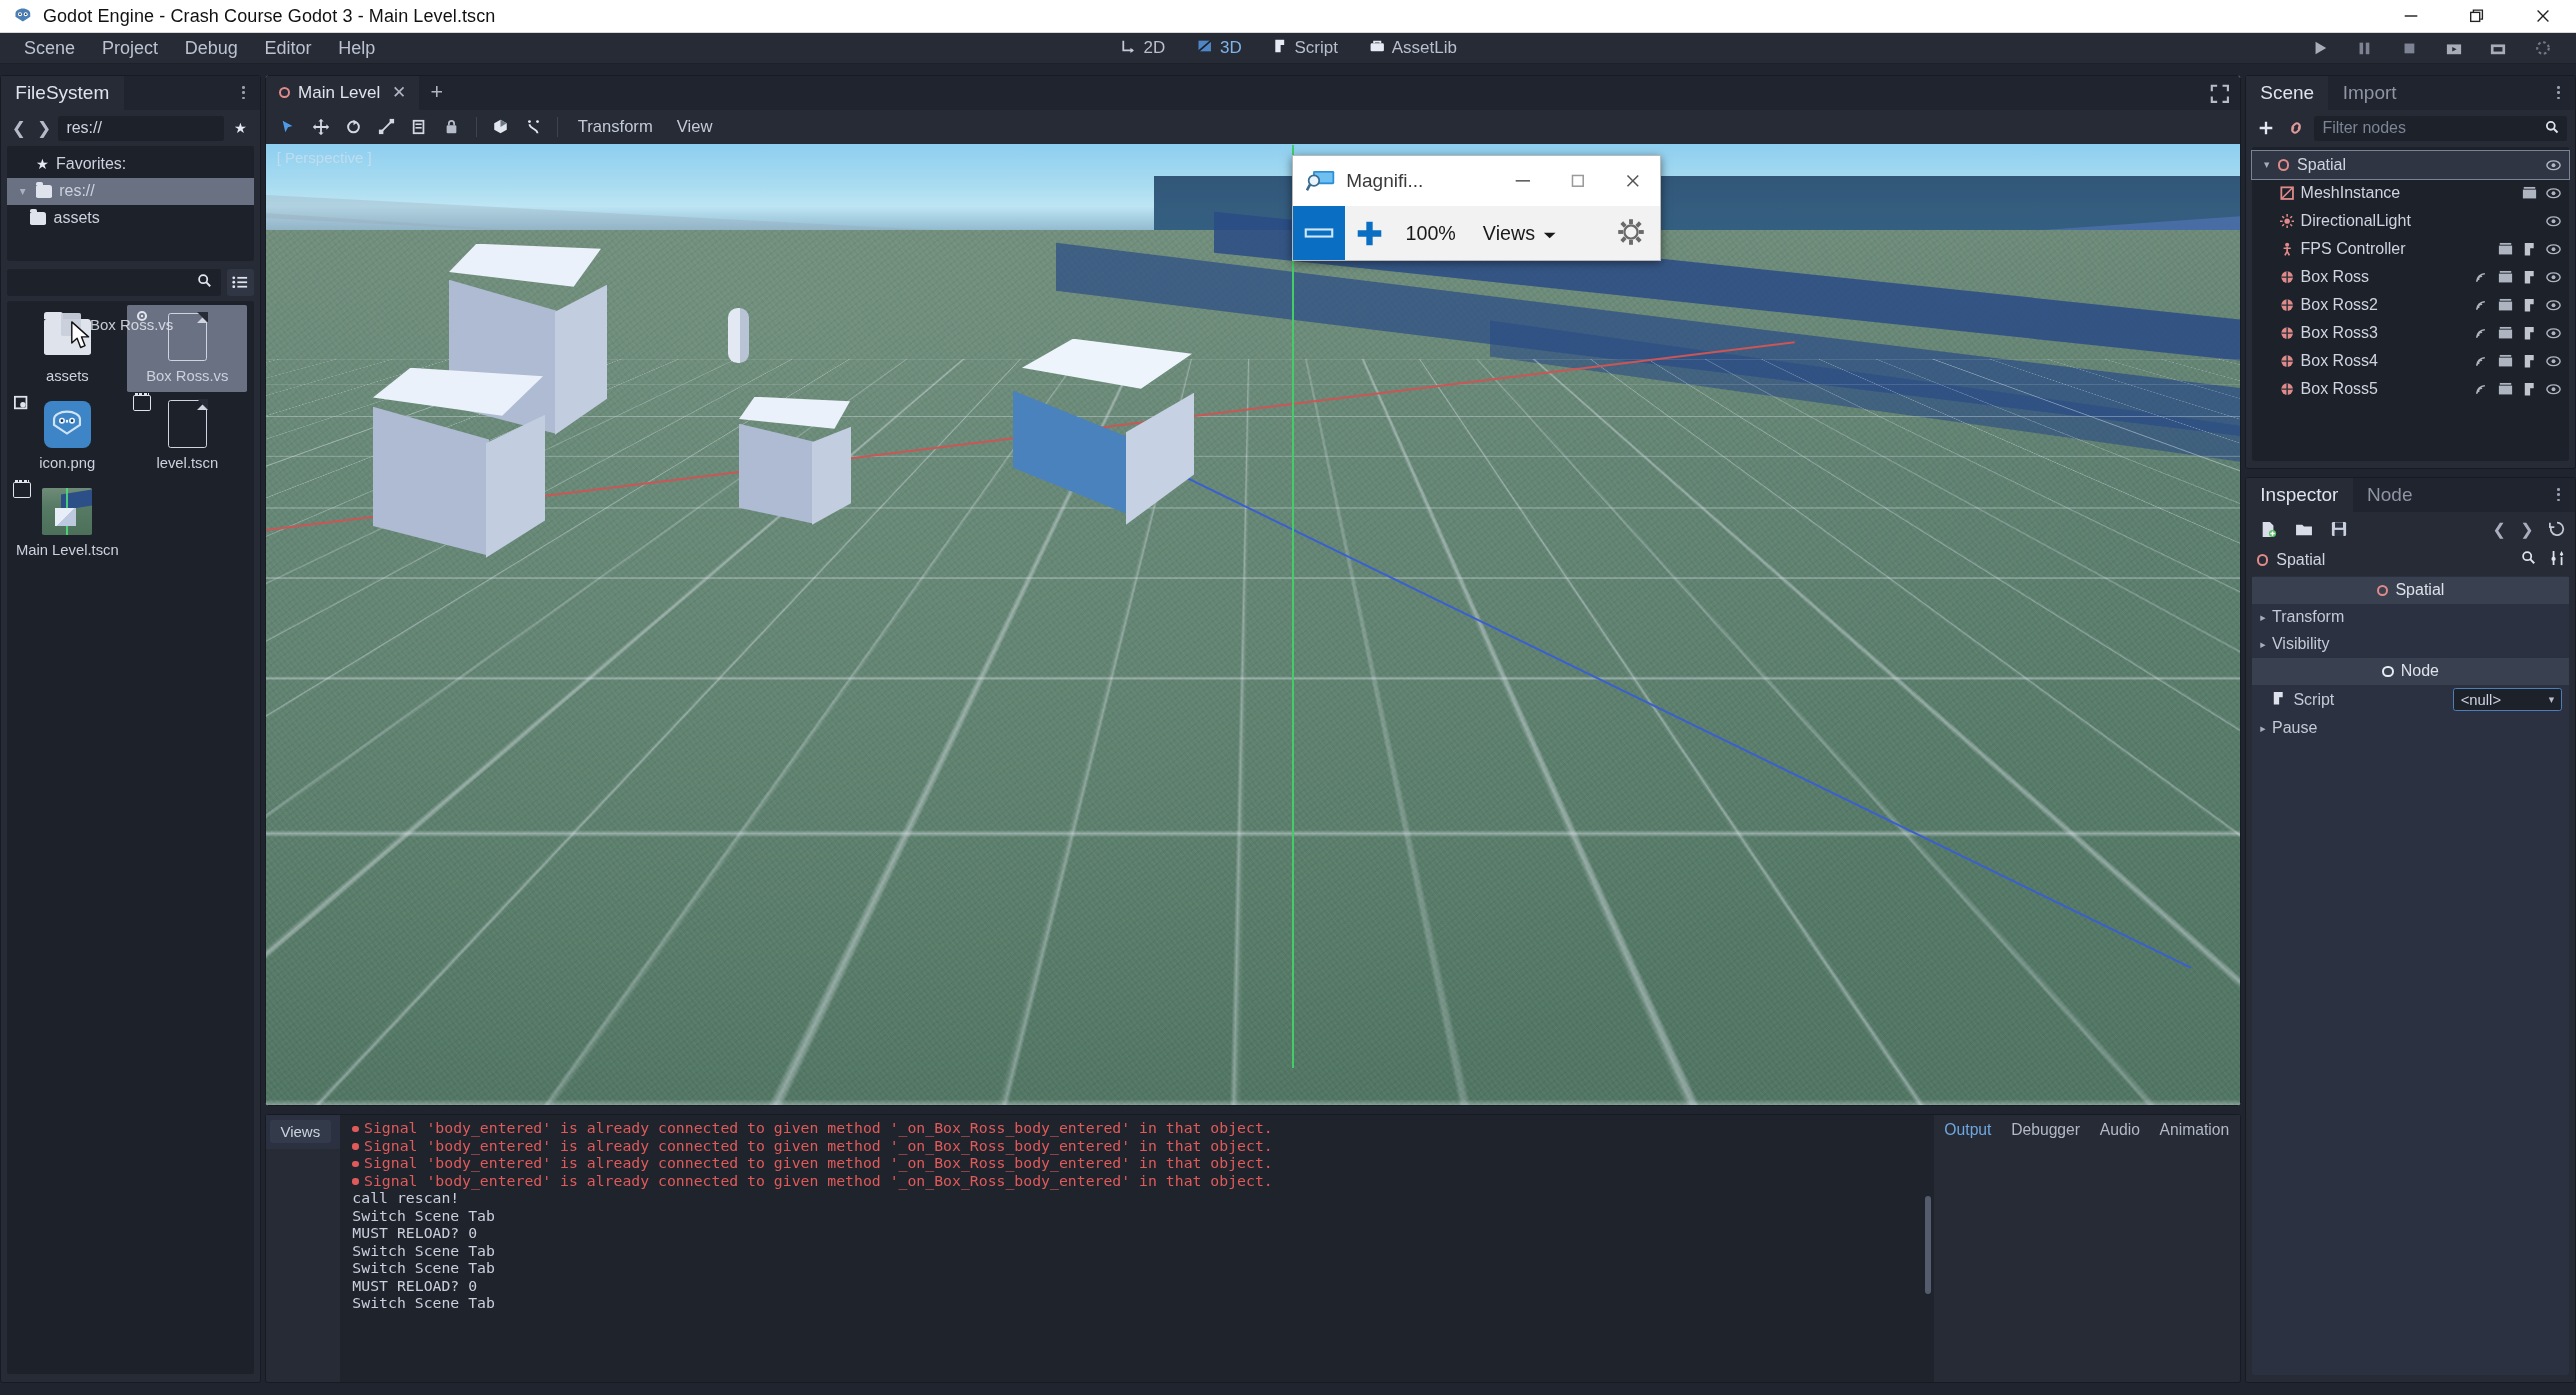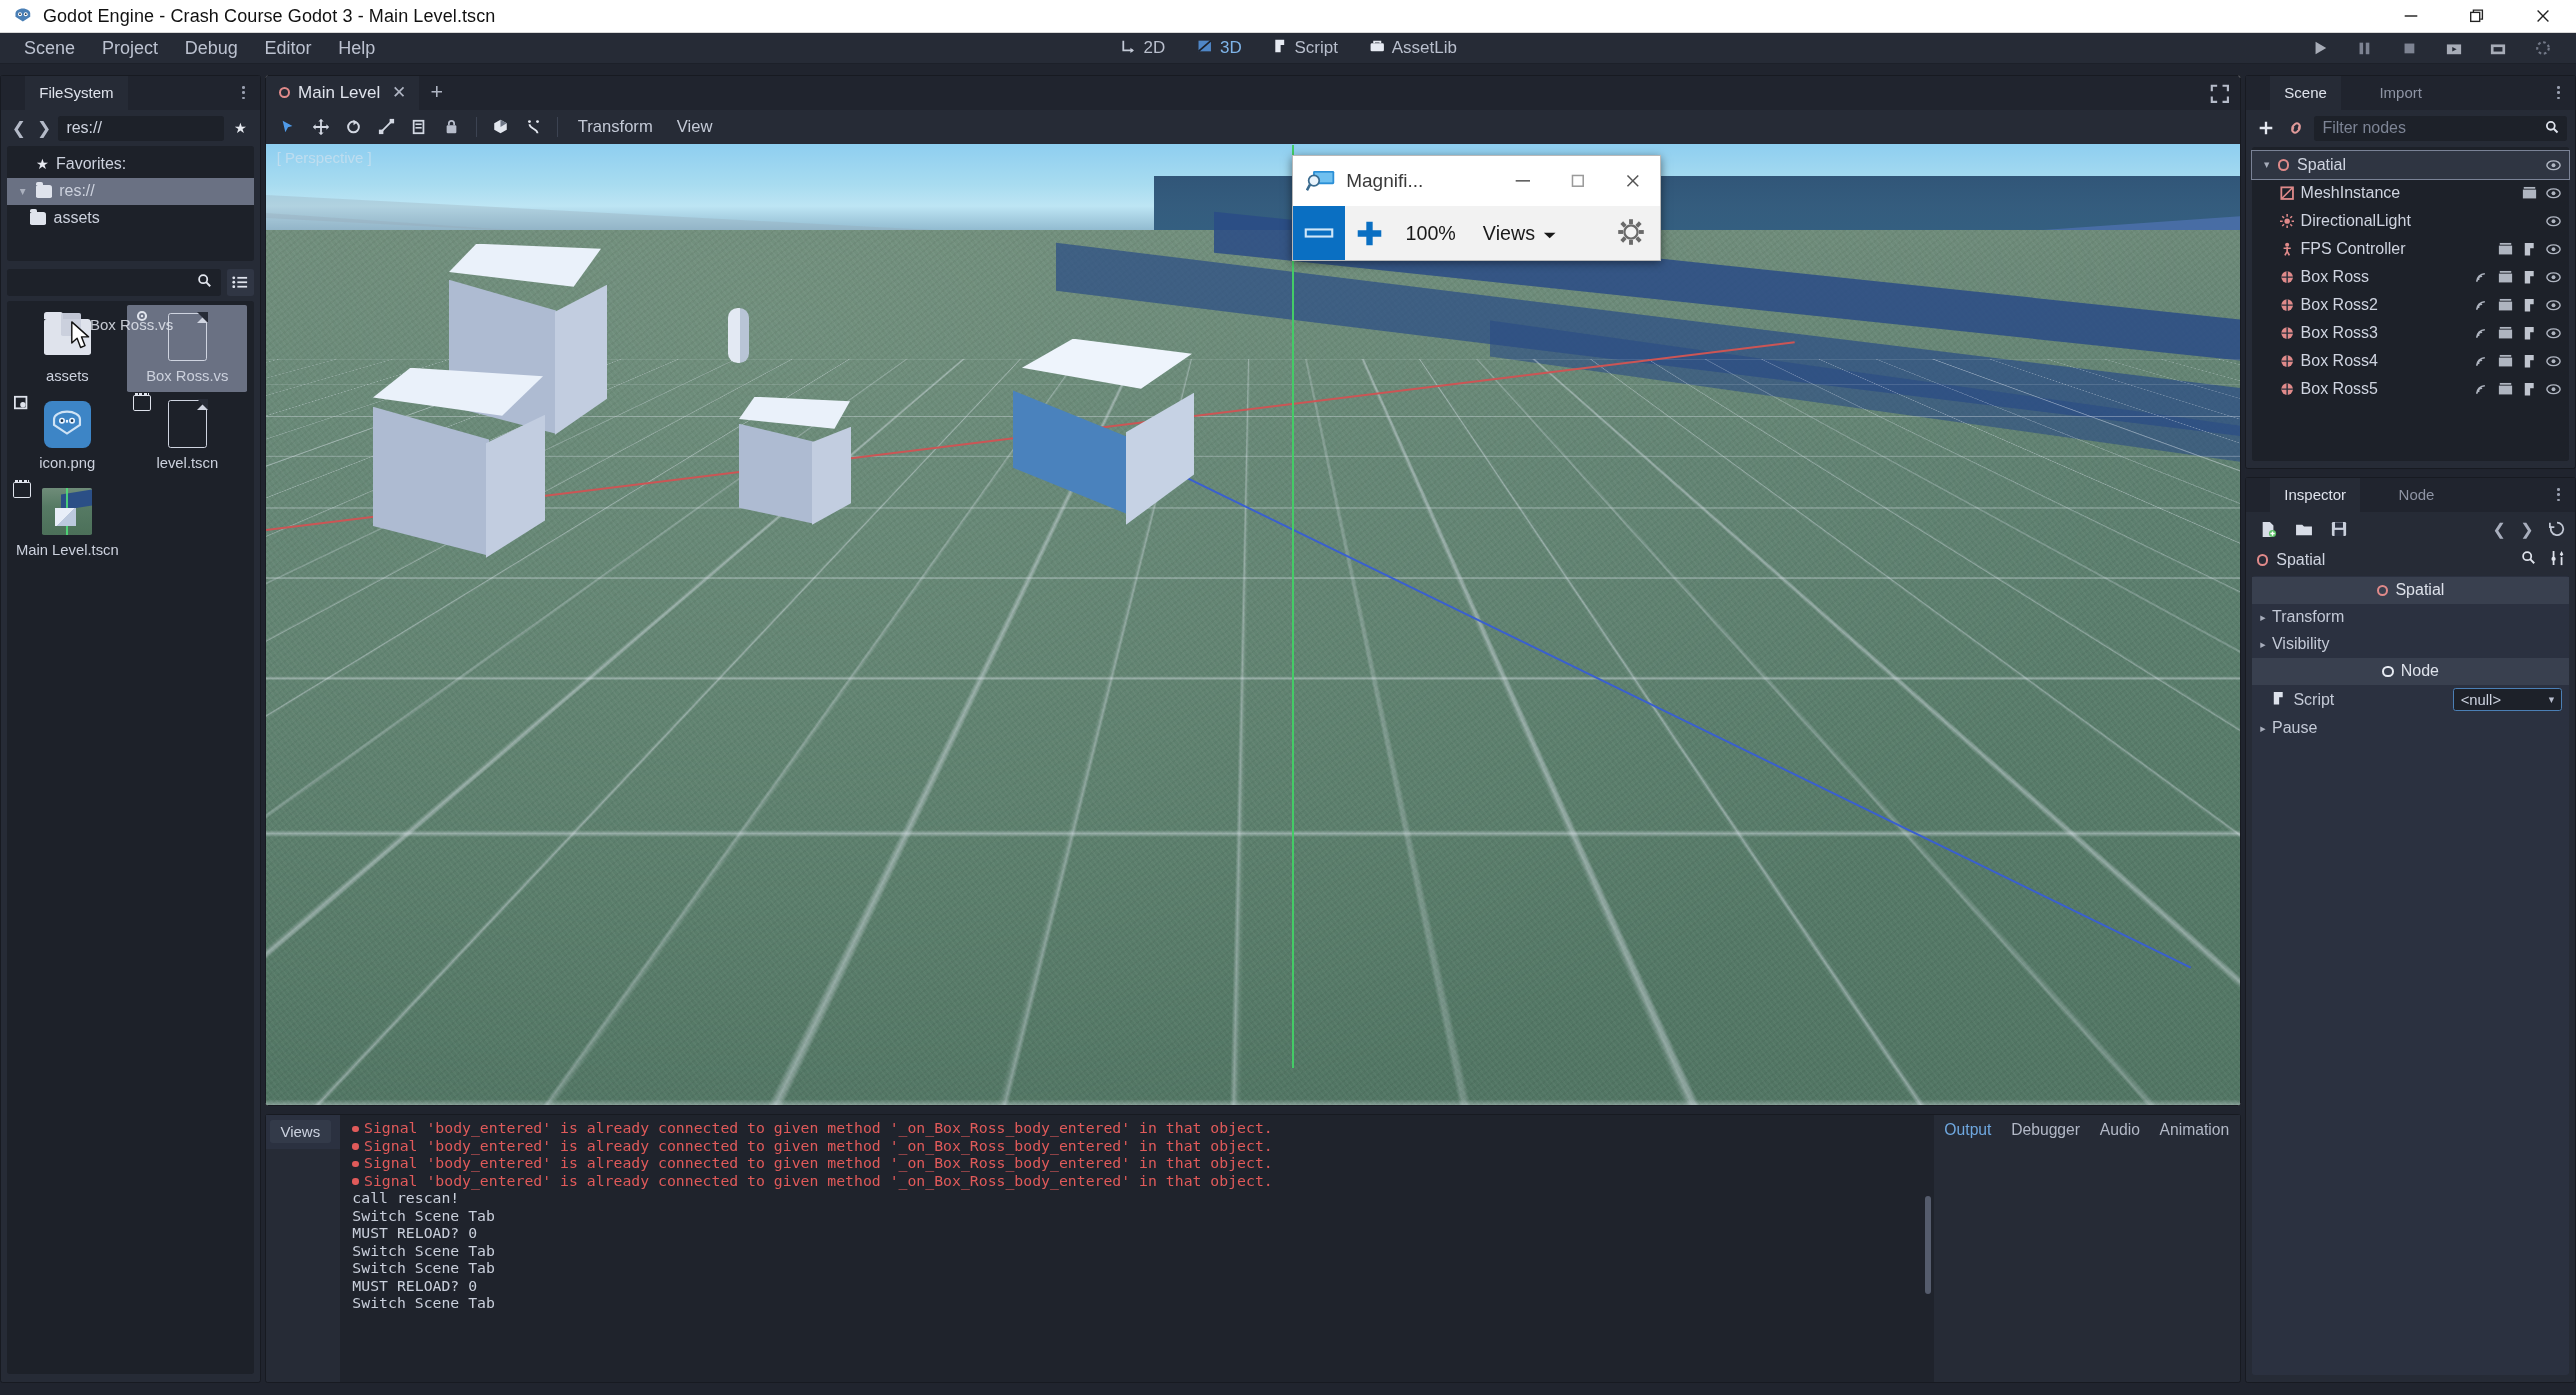--- a/index.html
+++ b/index.html
@@ -43,21 +43,21 @@
   
   #workspace{ position:absolute; top:64px; left:0; right:0; bottom:0; background:#20242e; }
 
   
   #filesystem-dock{
     position:absolute; left:0; top:10.7px; width:261px; bottom:12.5px;
     background:#262b36; border:0.9px solid #171a21; border-radius:2.7px;
     display:flex; flex-direction:column;
   }
   .dock-tabs{ display:flex; align-items:stretch; height:34px; background:#20242e; position:relative; }
-  .dock-tab{ padding:0 14.3px; display:flex; align-items:center; font-size:15px; color:#8e94a4;margin-left:24px; }
+  .dock-tab{ padding:0 14.3px; display:flex; align-items:center; font-size:19px; color:#8e94a4; }
   .dock-tab.active{ background:#262b36; color:#dfe3ec; }
   .dock-menu-dots{ position:absolute; right:7.2px; top:7.2px; width:18px; height:19.7px;
                    display:flex; flex-direction:column; align-items:center; justify-content:center; gap:2.7px; }
   .dot{ width:2.7px; height:2.7px; border-radius:50%; background:#9aa0b0; }
 
   .fs-nav{ display:flex; align-items:center; gap:3.6px; padding:6.3px 7.2px 5.4px 7.2px; }
   .fs-arrow{ width:21.5px; height:23px; display:flex; align-items:center; justify-content:center;
              color:#b4bac8; font-size:17px; }
   .fs-path{ flex:1; height:25px; background:#1d2129; border-radius:2.7px;
             display:flex; align-items:center; padding:0 8px; font-size:16px; color:#cfd4e0; }

